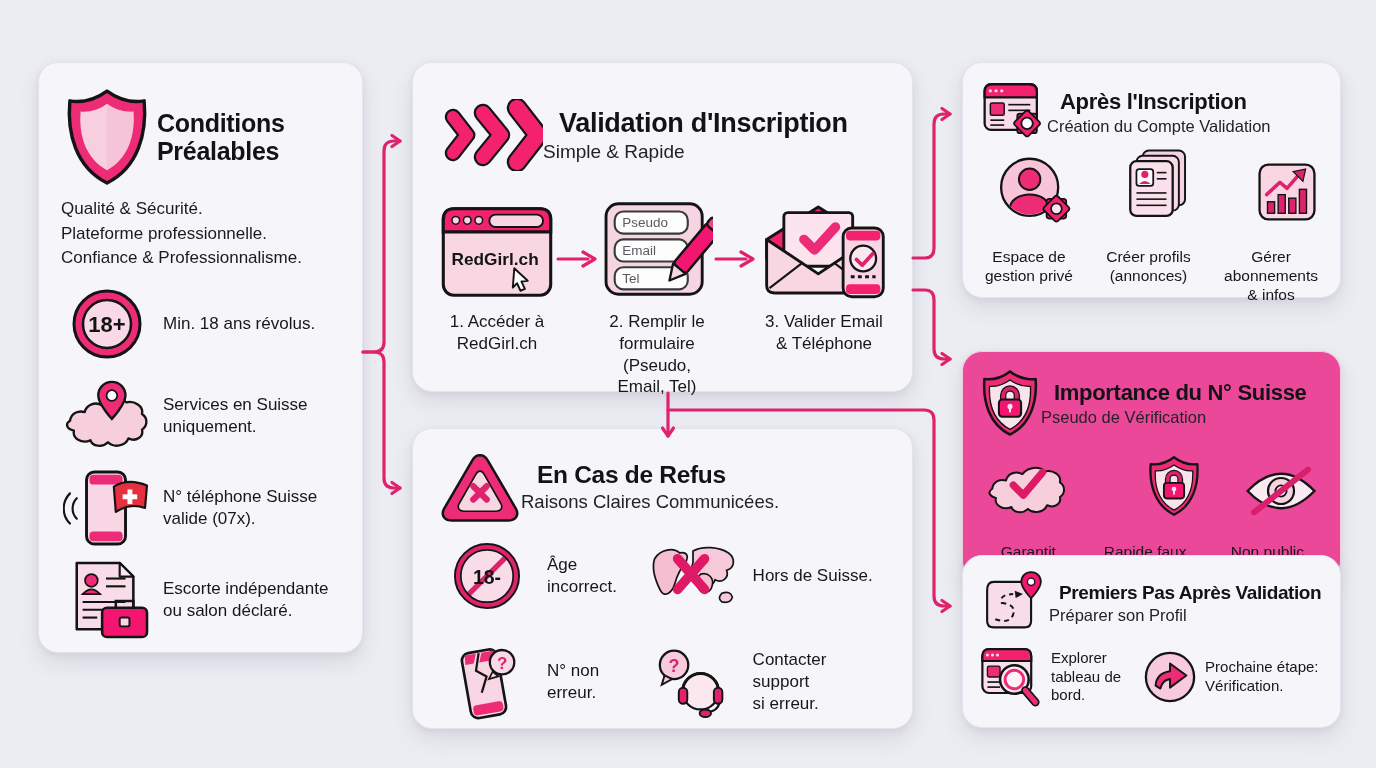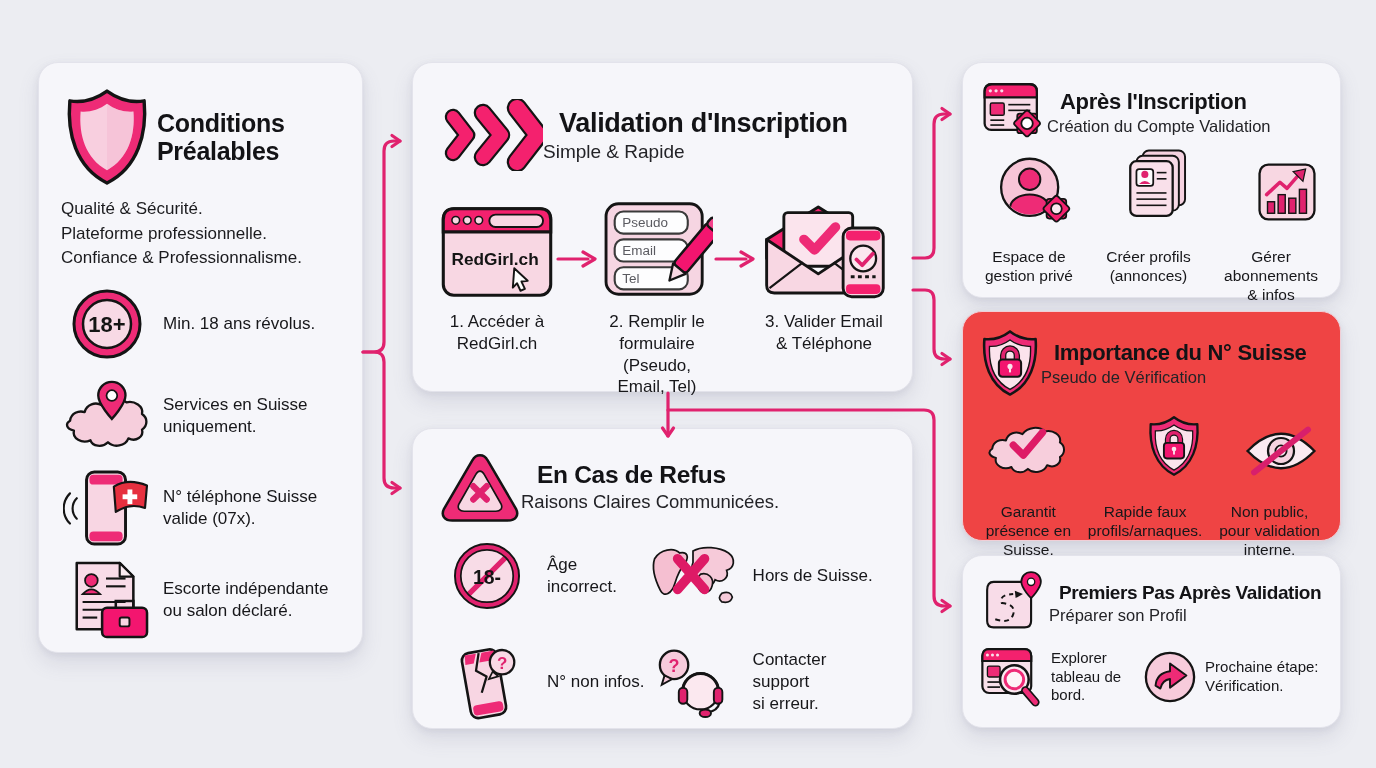--- a/index.html
+++ b/index.html
@@ -13,21 +13,21 @@
   .canvas{position:relative;width:1376px;height:768px;}
   .card{
     position:absolute;
     background:#F6F6FA;
     border:1.5px solid #E3E3EB;
     border-radius:20px;
     box-shadow:0 10px 20px rgba(110,110,140,.16),0 2px 6px rgba(110,110,140,.10);
     box-sizing:border-box;
     z-index:1;
   }
-  .card.pink{background:#ef4444;border-color:#F0CFD7;}
+  .card.pink{background:#ec4899;border-color:#F0CFD7;margin-top:40px;}
   .overlay{position:absolute;left:0;top:0;z-index:2;pointer-events:none;}
   .conn{fill:none;stroke:#E0226E;stroke-width:3.2;stroke-linecap:round;}
   .pre{white-space:pre-line;}
   .hdr{display:flex;align-items:center;}
   .hdr .ttl{font-weight:bold;letter-spacing:-0.3px;color:#131316;}
   .hdr .sub{color:#232327;margin-top:2px;}
   .row{display:flex;align-items:center;}
   .icon-box{flex:0 0 auto;display:flex;justify-content:center;align-items:center;}
   svg text{font-family:"Liberation Sans","DejaVu Sans",sans-serif;}
   .badge-txt{font-weight:bold;fill:#141414;text-anchor:middle;}
@@ -308,21 +308,21 @@
               <path d="M16,10 h12 l-4,10 h-9 Z" fill="#EE2B76"></path>
               <path d="M34,10 h13 v10 h-17 Z" fill="#EE2B76"></path>
               <rect x="15" y="64" width="32" height="11" rx="4" fill="#EE2B76"></rect>
               <polyline points="31,10 25,28 35,36 27,52" fill="none" stroke="#141414" stroke-width="2.4" stroke-linejoin="round"></polyline>
             </g>
             <circle cx="50" cy="20" r="13" fill="#F8D9E5" stroke="#141414" stroke-width="2.4"></circle>
             <path d="M40,30 l-4,8 10,-3 Z" fill="#F8D9E5" stroke="#141414" stroke-width="1.8"></path>
             <text x="50" y="27" font-size="18" class="qmark">?</text>
           </svg>
         </span>
-        <div class="item-text pre">N° non infos.</div>
+        <div class="item-text pre">N° non erreur.</div>
       </div>
 
       <div class="row">
         <span class="icon-box">
           <svg width="80" height="72" viewBox="0 0 84 76">
             <circle cx="22" cy="20" r="15" fill="#F7CBDC" stroke="#141414" stroke-width="2.4"></circle>
             <path d="M12,31 l-3,10 11,-6 Z" fill="#F7CBDC" stroke="#141414" stroke-width="2"></path>
             <text x="22" y="27" font-size="19" class="qmark">?</text>
             <circle cx="50" cy="48" r="19" fill="#FBE8EF" stroke="#141414" stroke-width="2.4"></circle>
             <path d="M31,48 a19,19 0 0 1 38,0" fill="none" stroke="#141414" stroke-width="3.2"></path>

